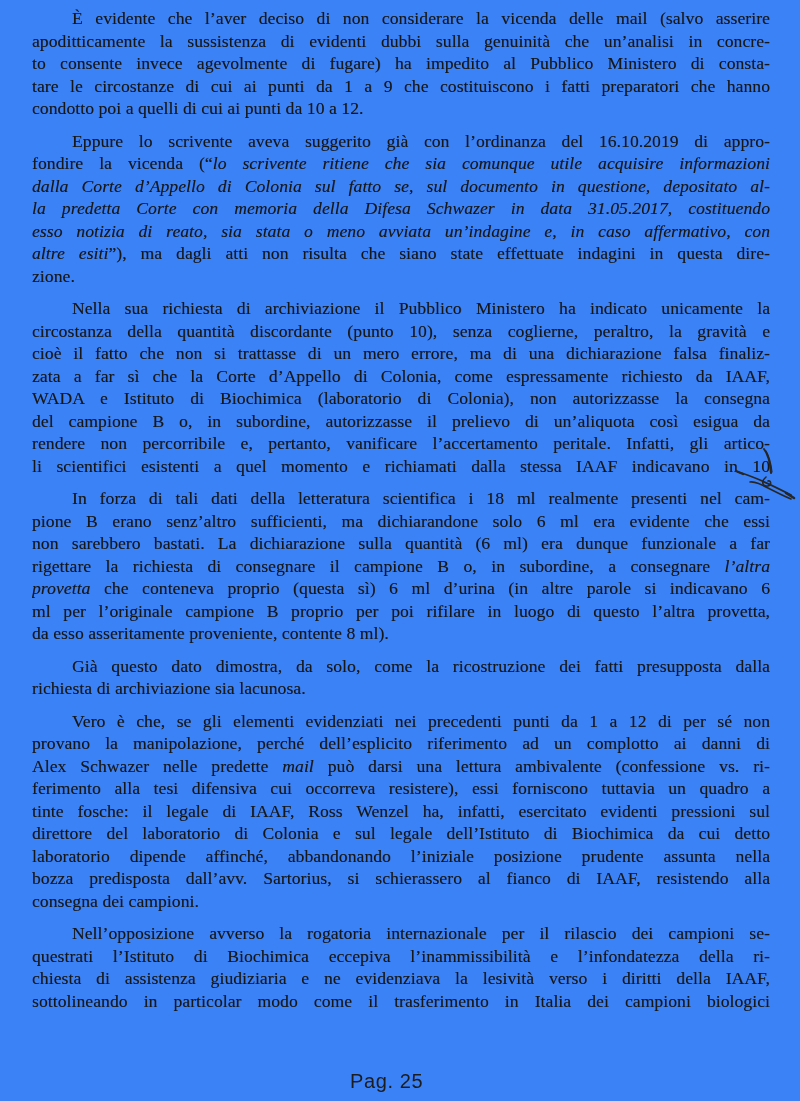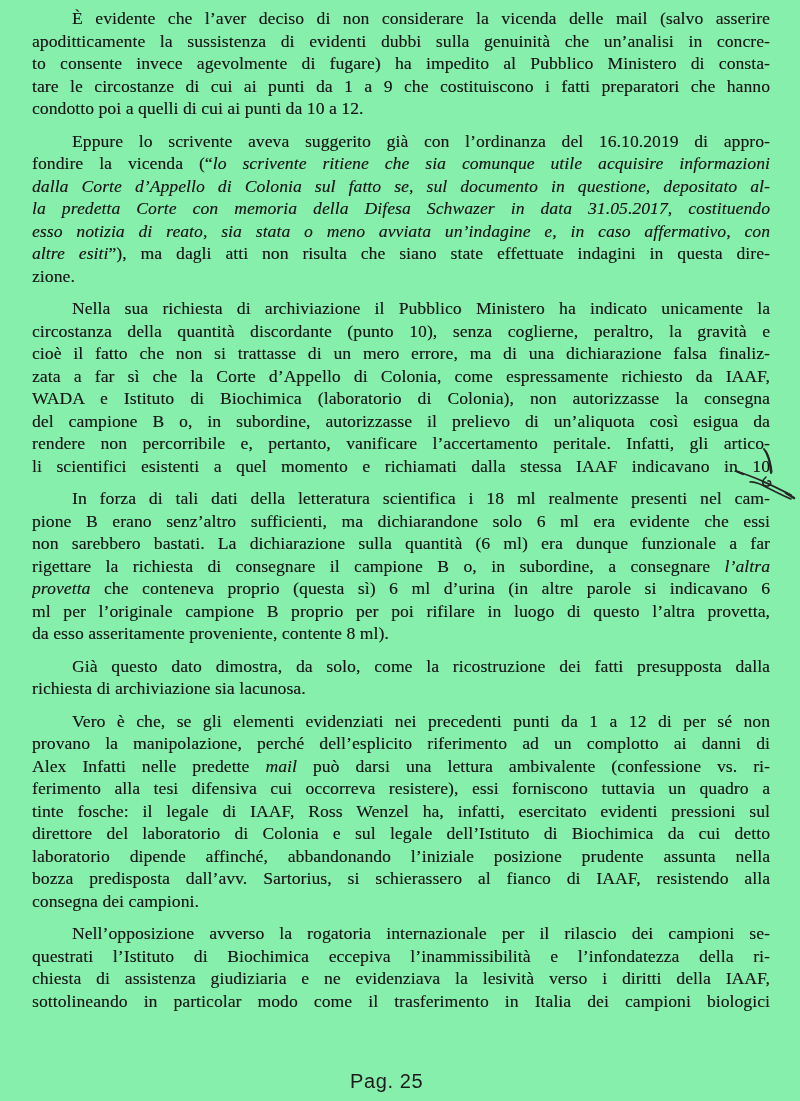--- a/index.html
+++ b/index.html
@@ -4,21 +4,21 @@
 <style>
   html, body {
     margin: 0;
     padding: 0;
     background: #ffffff;
   }
   .page {
     position: relative;
     width: 800px;
     height: 1101px;
-    background: #86efac;
+    background: #3b82f6;
     overflow: hidden;
     font-family: "Liberation Serif", serif;
     color: #171717;
   }
   .doc {
     position: absolute;
     left: 32px;
     top: 7px;
     width: 738px;
   }
@@ -95,21 +95,21 @@
         <div class="line"><span>ml per l’originale campione B proprio per poi rifilare in luogo di questo l’altra provetta,</span></div>
         <div class="line lastleft"><span>da esso asseritamente proveniente, contente 8 ml).</span></div>
       </div>
       <div class="paragraph">
         <div class="line first"><span>Già questo dato dimostra, da solo, come la ricostruzione dei fatti presupposta dalla</span></div>
         <div class="line lastleft"><span>richiesta di archiviazione sia lacunosa.</span></div>
       </div>
       <div class="paragraph">
         <div class="line first"><span>Vero è che, se gli elementi evidenziati nei precedenti punti da 1 a 12 di per sé non</span></div>
         <div class="line"><span>provano la manipolazione, perché dell’esplicito riferimento ad un complotto ai danni di</span></div>
-        <div class="line"><span>Alex Infatti nelle predette </span><span class="it">mail</span><span> può darsi una lettura ambivalente (confessione vs. ri-</span></div>
+        <div class="line"><span>Alex Schwazer nelle predette </span><span class="it">mail</span><span> può darsi una lettura ambivalente (confessione vs. ri-</span></div>
         <div class="line"><span>ferimento alla tesi difensiva cui occorreva resistere), essi forniscono tuttavia un quadro a</span></div>
         <div class="line"><span>tinte fosche: il legale di IAAF, Ross Wenzel ha, infatti, esercitato evidenti pressioni sul</span></div>
         <div class="line"><span>direttore del laboratorio di Colonia e sul legale dell’Istituto di Biochimica da cui detto</span></div>
         <div class="line"><span>laboratorio dipende affinché, abbandonando l’iniziale posizione prudente assunta nella</span></div>
         <div class="line"><span>bozza predisposta dall’avv. Sartorius, si schierassero al fianco di IAAF, resistendo alla</span></div>
         <div class="line lastleft"><span>consegna dei campioni.</span></div>
       </div>
       <div class="paragraph">
         <div class="line first"><span>Nell’opposizione avverso la rogatoria internazionale per il rilascio dei campioni se-</span></div>
         <div class="line"><span>questrati l’Istituto di Biochimica eccepiva l’inammissibilità e l’infondatezza della ri-</span></div>

